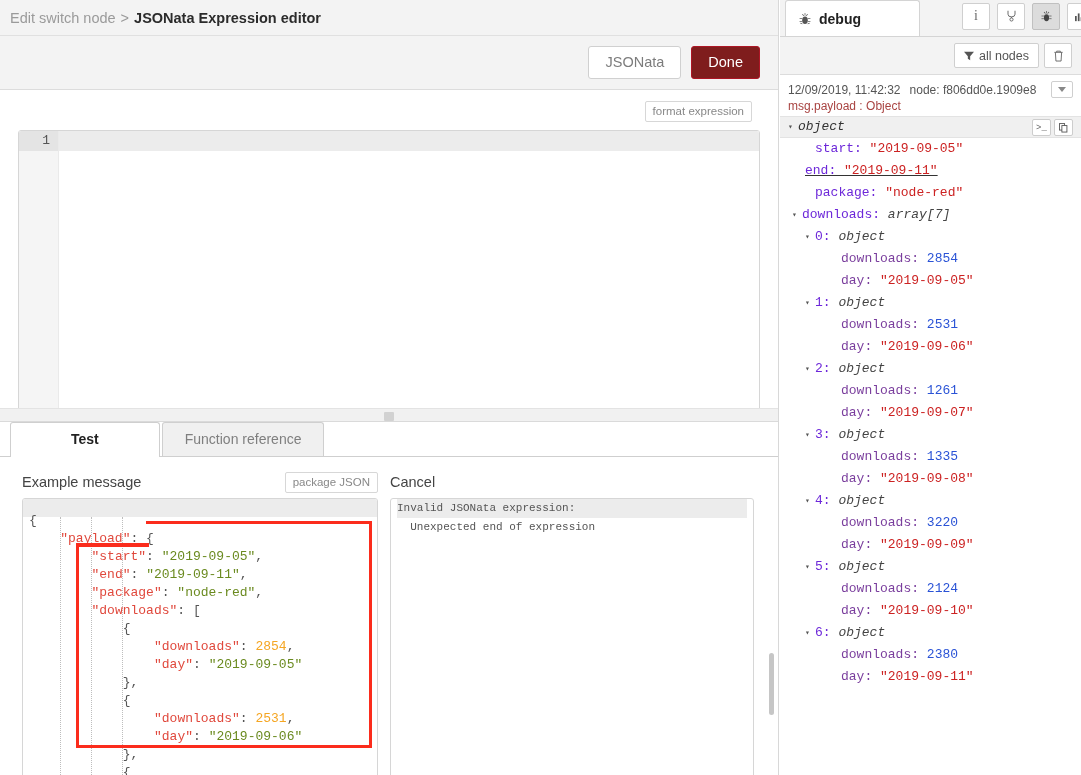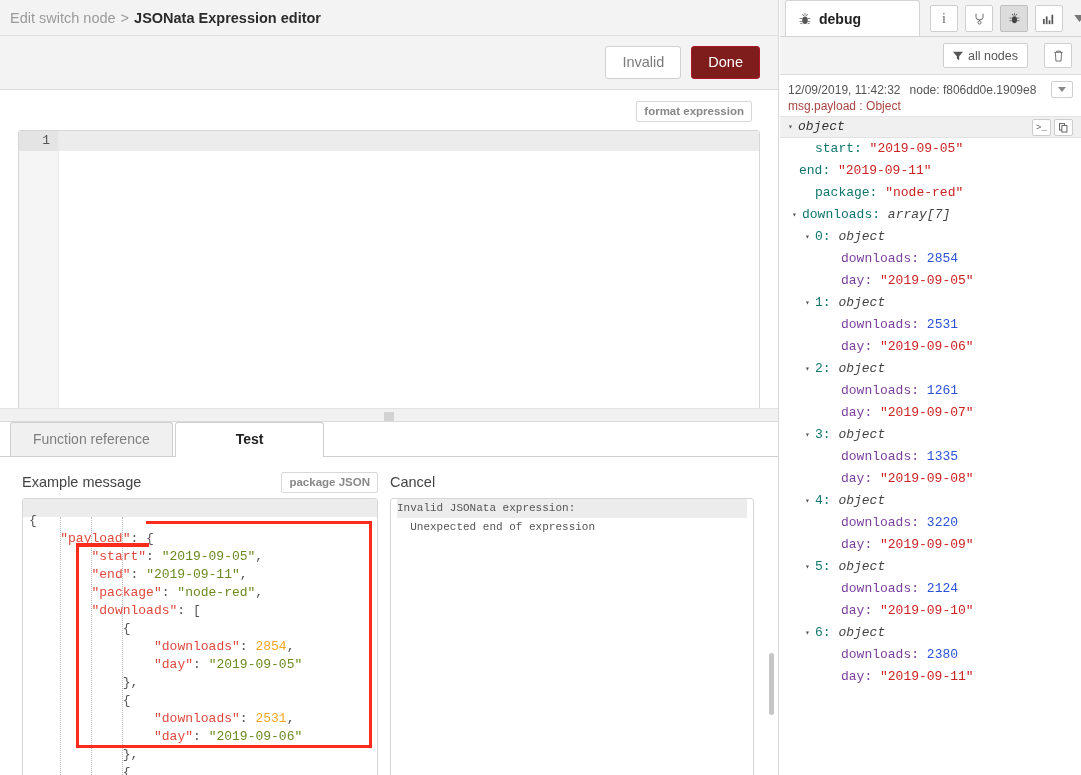--- a/index.html
+++ b/index.html
@@ -72,21 +72,20 @@
   }
   .mini-btn {
     font-size: 11.5px;
     color: #888;
     background: #fff;
     border: 1px solid #d7d7d7;
     border-radius: 2px;
     padding: 3px 7px 4px;
     cursor: pointer;
     font-family: "Liberation Sans", sans-serif;
-    font-weight: bold;
   }
   .code-box {
     margin-top: 8px;
     height: 283px;
     border: 1px solid #d6d6d6;
     border-radius: 3px;
     background: #fff;
     display: flex;
     overflow: hidden;
   }
@@ -242,22 +241,23 @@
   
   .right-pane {
     position: absolute; left: 780px; top: 0;
     width: 301px; height: 775px;
     background: #fff;
   }
   .dbg-tabbar {
     height: 37px;
     background: #f3f3f3;
     border-bottom: 1px solid #d4d4d4;
-    display: flex; align-items: flex-end;
+    display: flex; 
     padding-left: 5px;
+    gap: 32px;
   }
   .dbg-tab {
     background: #fff;
     height: 36px;
     line-height: 34px;
     padding: 0 20px 0 12px;
     font-size: 14px;
     font-weight: bold;
     color: #222;
     border: 1px solid #d4d4d4;
@@ -284,21 +284,21 @@
   .caret-btn {
     width: 18px; height: 24px; display: flex; align-items: center; justify-content: center;
     cursor: pointer; color: #777;
   }
 
   .dbg-filterbar {
     height: 38px;
     background: #f3f3f3;
     border-bottom: 1px solid #dcdcdc;
     display: flex; align-items: center; justify-content: flex-end;
-    gap: 16px; padding-right: 9px;
+    gap: 5px; padding-right: 9px;
   }
   .filter-btn {
     border: 1px solid #cfcfcf; background: #fff;
     height: 25px; border-radius: 2px;
     font-size: 12.5px; color: #555;
     padding: 0 9px;
     display: flex; align-items: center; gap: 5px;
     cursor: pointer;
     font-family: "Liberation Sans", sans-serif;
   }
@@ -344,21 +344,21 @@
     line-height: 22px;
     color: #333;
   }
   .tree .row { display: flex; align-items: center; white-space: pre; height: 22px; }
   .tw {
     display: inline-block; width: 10px; color: #555; font-size: 8px;
     flex: none; text-align: left;
   }
   .key-obj { font-style: italic; color: #333; }
   .k-name { color: #7a3e9d; }
-  .k-plain { color: #0f766e; }
+  .k-plain { color: #6d28d9; }
   .v-str { color: #cc2222; }
   .v-num { color: #2a53d6; }
   .v-type { font-style: italic; color: #444; }
   .obj-tools { position: absolute; right: 8px; top: 2px; display: flex; gap: 3px; }
   .obj-tool {
     width: 19px; height: 17px;
     border: 1px solid #cdcdcd; background: #fff; border-radius: 2px;
     display: flex; align-items: center; justify-content: center;
     font-size: 9px; color: #666; cursor: pointer;
     font-family: "Liberation Mono", monospace;
@@ -373,21 +373,21 @@
 
   <div class="left-pane">
 
     <div class="titlebar">
       <span class="crumb-root">Edit switch node</span>
       <span class="crumb-sep">&gt;</span>
       <span class="crumb-current">JSONata Expression editor</span>
     </div>
 
     <div class="btnbar">
-      <div class="btn btn-cancel">Invalid</div>
+      <div class="btn btn-cancel">JSONata</div>
       <div class="btn btn-done">Done</div>
     </div>
 
     <div class="expr-region">
       <div class="format-row">
         <div class="mini-btn">format expression</div>
       </div>
       <div class="code-box">
         <div class="gutter">
           <div class="ln">1</div>
@@ -396,22 +396,22 @@
           <div class="active-line"></div>
         </div>
       </div>
     </div>
 
     <div class="splitter">
       <div class="grip"></div>
     </div>
 
     <div class="tabs-row">
+      <div class="tab active">Test</div>
       <div class="tab inactive">Function reference</div>
-      <div class="tab active">Test</div>
     </div>
 
     <div class="test-panel">
       <div class="col col-example">
         <div class="col-head">
           <span class="lbl">Example message</span>
           <span class="mini-btn">package JSON</span>
         </div>
         <div class="json-box">
           <div class="first-line"></div>
@@ -563,21 +563,21 @@
           <svg width="9" height="10" viewBox="0 0 10 11" fill="none" stroke="#555" stroke-width="1">
             <rect x="0.6" y="0.6" width="5.6" height="7.2"></rect>
             <rect x="3.2" y="2.8" width="5.6" height="7.2" fill="#fff"></rect>
           </svg>
         </span>
       </span>
     </div>
 
     <div class="dbg-body tree" id="debug-tree">
         <div class="row" style="padding-left: 25px;"><span class="tw"></span><span class="k-plain">start: </span><span class="v-str">"2019-09-05"</span></div>
-        <div class="row" style="padding-left: 9px;"><span class="tw"></span><span class="k-plain">end: </span><span class="v-str">"2019-09-11"</span></div>
+        <div class="row" style="padding-left: 15px; text-decoration: underline;"><span class="tw"></span><span class="k-plain">end: </span><span class="v-str">"2019-09-11"</span></div>
         <div class="row" style="padding-left: 25px;"><span class="tw"></span><span class="k-plain">package: </span><span class="v-str">"node-red"</span></div>
         <div class="row" style="padding-left: 12px;"><span class="tw">▾</span><span class="k-plain">downloads: </span><span class="v-type">array[7]</span></div>
         <div class="row" style="padding-left: 25px;"><span class="tw">▾</span><span class="k-plain">0: </span><span class="v-type">object</span></div>
         <div class="row" style="padding-left: 51px;"><span class="tw"></span><span class="k-name">downloads: </span><span class="v-num">2854</span></div>
         <div class="row" style="padding-left: 51px;"><span class="tw"></span><span class="k-name">day: </span><span class="v-str">"2019-09-05"</span></div>
         <div class="row" style="padding-left: 25px;"><span class="tw">▾</span><span class="k-plain">1: </span><span class="v-type">object</span></div>
         <div class="row" style="padding-left: 51px;"><span class="tw"></span><span class="k-name">downloads: </span><span class="v-num">2531</span></div>
         <div class="row" style="padding-left: 51px;"><span class="tw"></span><span class="k-name">day: </span><span class="v-str">"2019-09-06"</span></div>
         <div class="row" style="padding-left: 25px;"><span class="tw">▾</span><span class="k-plain">2: </span><span class="v-type">object</span></div>
         <div class="row" style="padding-left: 51px;"><span class="tw"></span><span class="k-name">downloads: </span><span class="v-num">1261</span></div>

